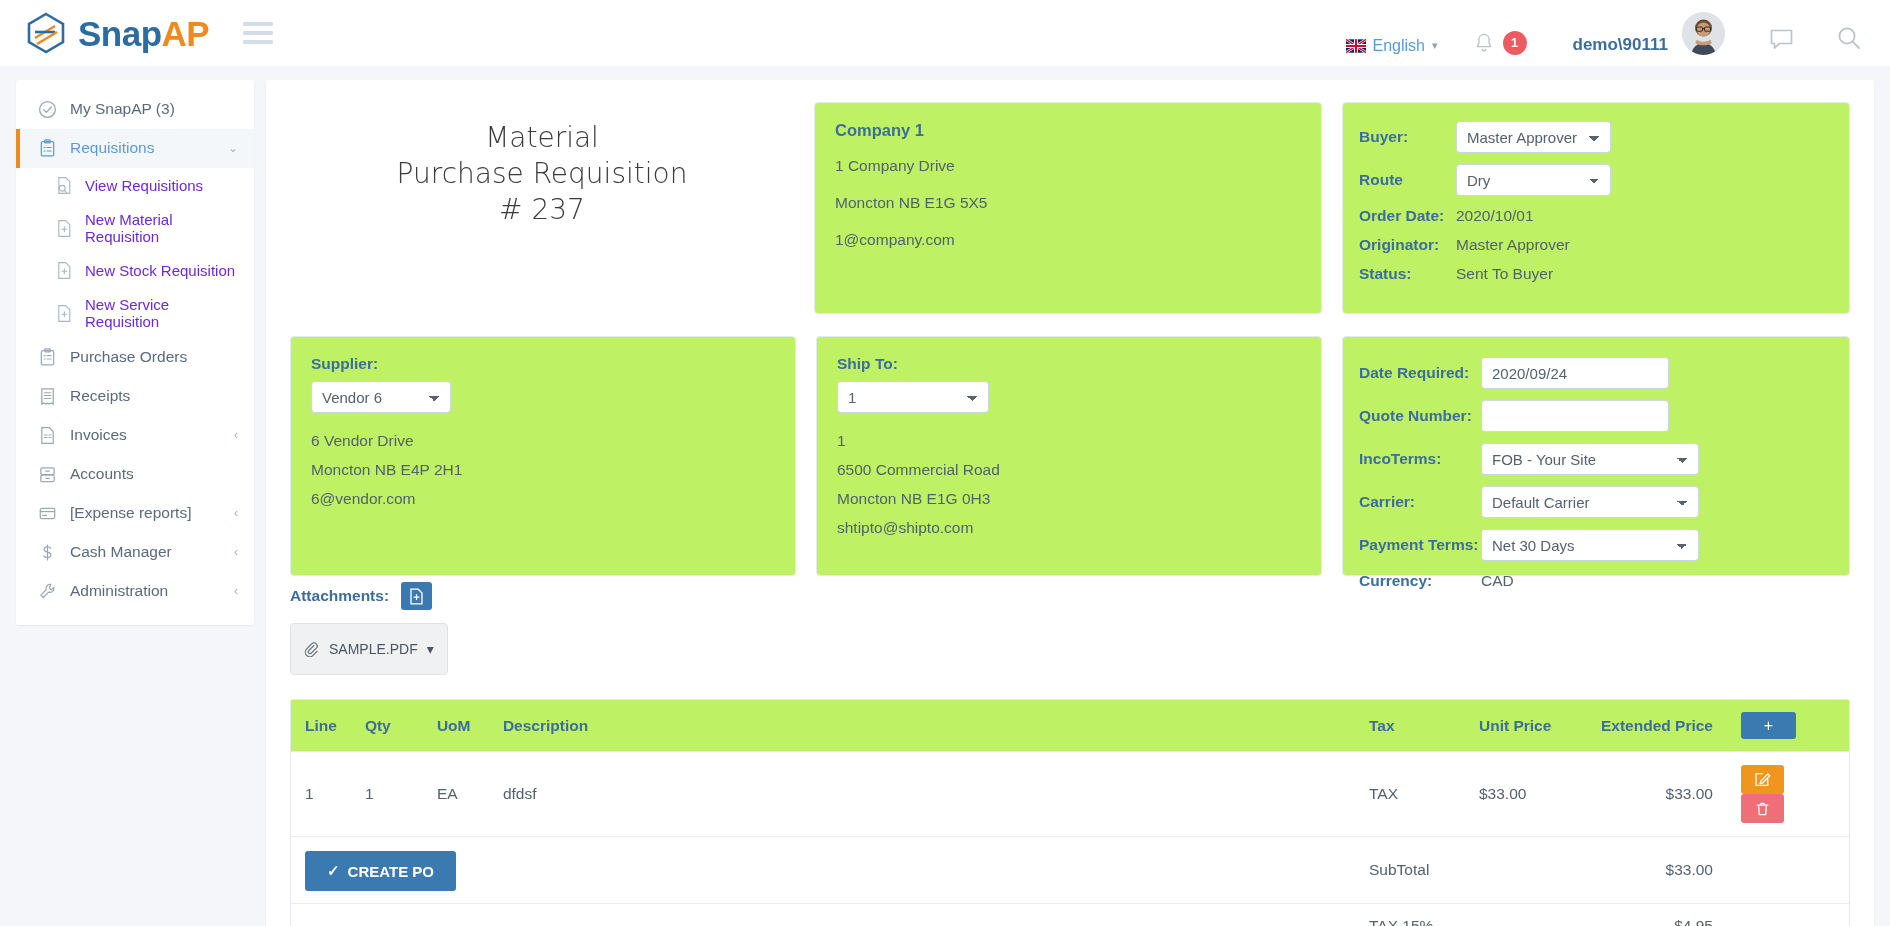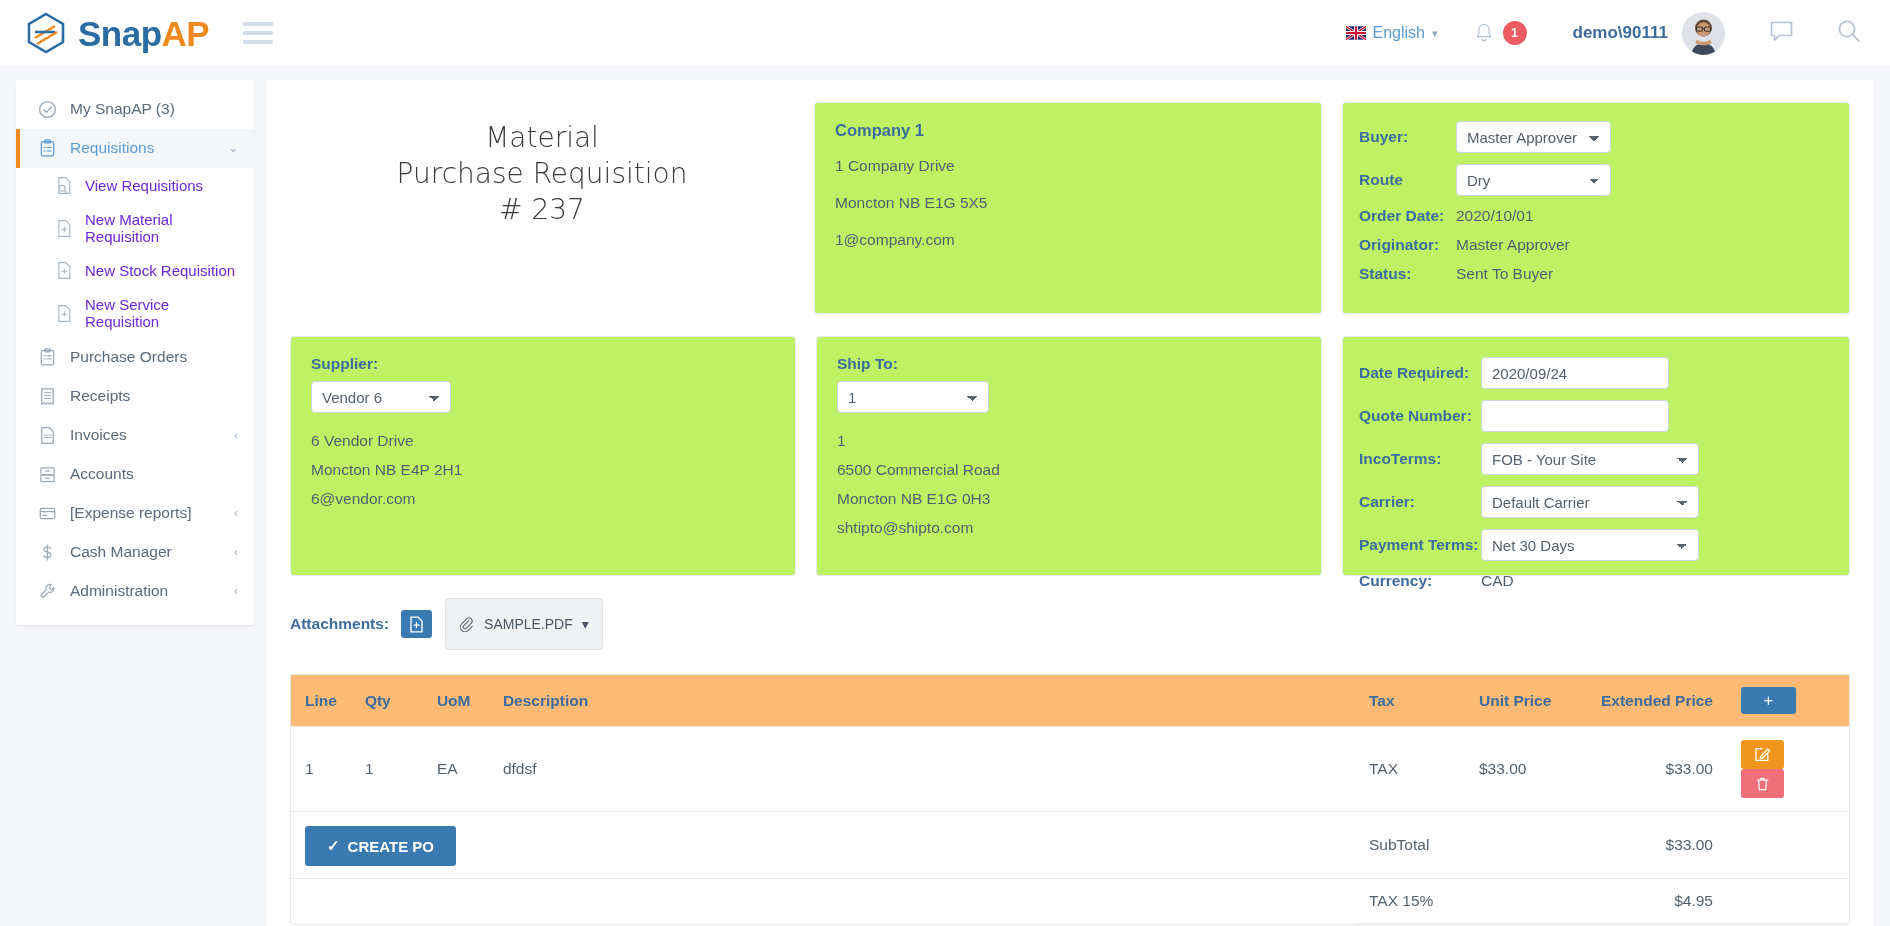--- a/index.html
+++ b/index.html
@@ -18,21 +18,21 @@
     padding:0 28px 0 24px; position:relative; z-index:20;
   }
   .logo-wrap { display:flex; align-items:center; gap:10px; }
   .logo-mark { width:44px; height:44px; }
   .logo-text { font-size:35px; font-weight:bold; letter-spacing:-.5px; line-height:1; }
   .logo-text .snap { color:#2b6ca3; }
   .logo-text .ap { color:#f08a1e; }
   .hamburger { margin-left:34px; width:30px; display:flex; flex-direction:column; gap:5px; cursor:pointer; }
   .hamburger span { display:block; height:4px; background:#d4dde7; border-radius:1px; }
 
-  .topbar-right { margin-left:auto; display:flex; align-items:center; gap:0; }
+  .topbar-right { margin-left:auto; display:flex; align-items:flex-end; gap:0; }
   .lang { display:flex; align-items:center; gap:7px; color:#5b9bd5; font-size:16px; cursor:pointer; margin-right:36px;}
   .flag { width:20px; height:14px; display:block; }
   .chev { font-size:11px; color:#8aa4be; }
   .bell-wrap { display:flex; align-items:center; gap:9px; margin-right:46px; cursor:pointer; }
   .bell { width:20px; height:22px; }
   .badge {
     background:#ec5b62; color:#fff; border-radius:50%;
     width:24px; height:24px; font-size:12.5px; font-weight:bold;
     display:flex; align-items:center; justify-content:center;
   }
@@ -119,38 +119,38 @@
   .row2 { display:flex; gap:20px; align-items:flex-start; margin-top:22px; }
   .panel-supplier { flex:1 1 0; height:240px; }
   .panel-shipto   { flex:1 1 0; height:240px; }
   .panel-terms    { flex:0 0 508px; height:240px; padding:20px 20px 18px 16px; }
   .blk-label { font-weight:bold; color:#3d6d9e; font-size:15.5px; margin-bottom:8px; }
   .sel-vendor { width:140px; }
   .sel-ship   { width:152px; }
   .addr-line { font-size:15.5px; color:#53616f; margin-top:11px; }
 
   
-  .attachments { margin-top:22px; display:flex; gap:13px; }
+  .attachments { margin-top:6px; display:flex; flex-direction:column; gap:13px; }
   .att-head { display:flex; align-items:center; gap:12px; }
   .att-title { font-weight:bold; color:#3d6d9e; font-size:15.5px; }
   .att-add {
     width:31px; height:28px; background:#3b7ab0; border-radius:3px;
     display:flex; align-items:center; justify-content:center; cursor:pointer;
   }
   .att-chip {
     display:inline-flex; align-items:center; gap:9px;
     background:#f0f1f2; border:1px solid #e0e2e4; border-radius:4px;
     padding:17px 13px; font-size:14px; color:#4b5663; cursor:pointer; width:max-content;
   }
 
   
   .lines { margin-top:24px; border:1px solid #e3e9ef; border-radius:3px; }
   table.lt { width:100%; border-collapse:collapse; font-size:15.5px; }
   table.lt th {
-    background:#fdba74; color:#3d6d9e; font-weight:bold; text-align:left;
+    background:#bef264; color:#3d6d9e; font-weight:bold; text-align:left;
     padding:12px 14px; border-bottom:1px solid #e3e9ef; white-space:nowrap;
   }
   table.lt td { padding:13px 14px; border-bottom:1px solid #e9edf1; color:#53616f; vertical-align:middle; }
   .c-line{width:48px;} .c-qty{width:72px;} .c-uom{width:66px;}
   .c-tax{width:110px;} .c-unit{width:122px;} .c-ext{width:120px; text-align:right;}
   .c-act{width:122px;}
   th.c-ext, td.c-ext { text-align:right; }
   .addbtn {
     background:#3b7ab0; color:#fff; border:none; border-radius:3px;
     width:55px; height:27px; font-size:16px; cursor:pointer; line-height:1;

